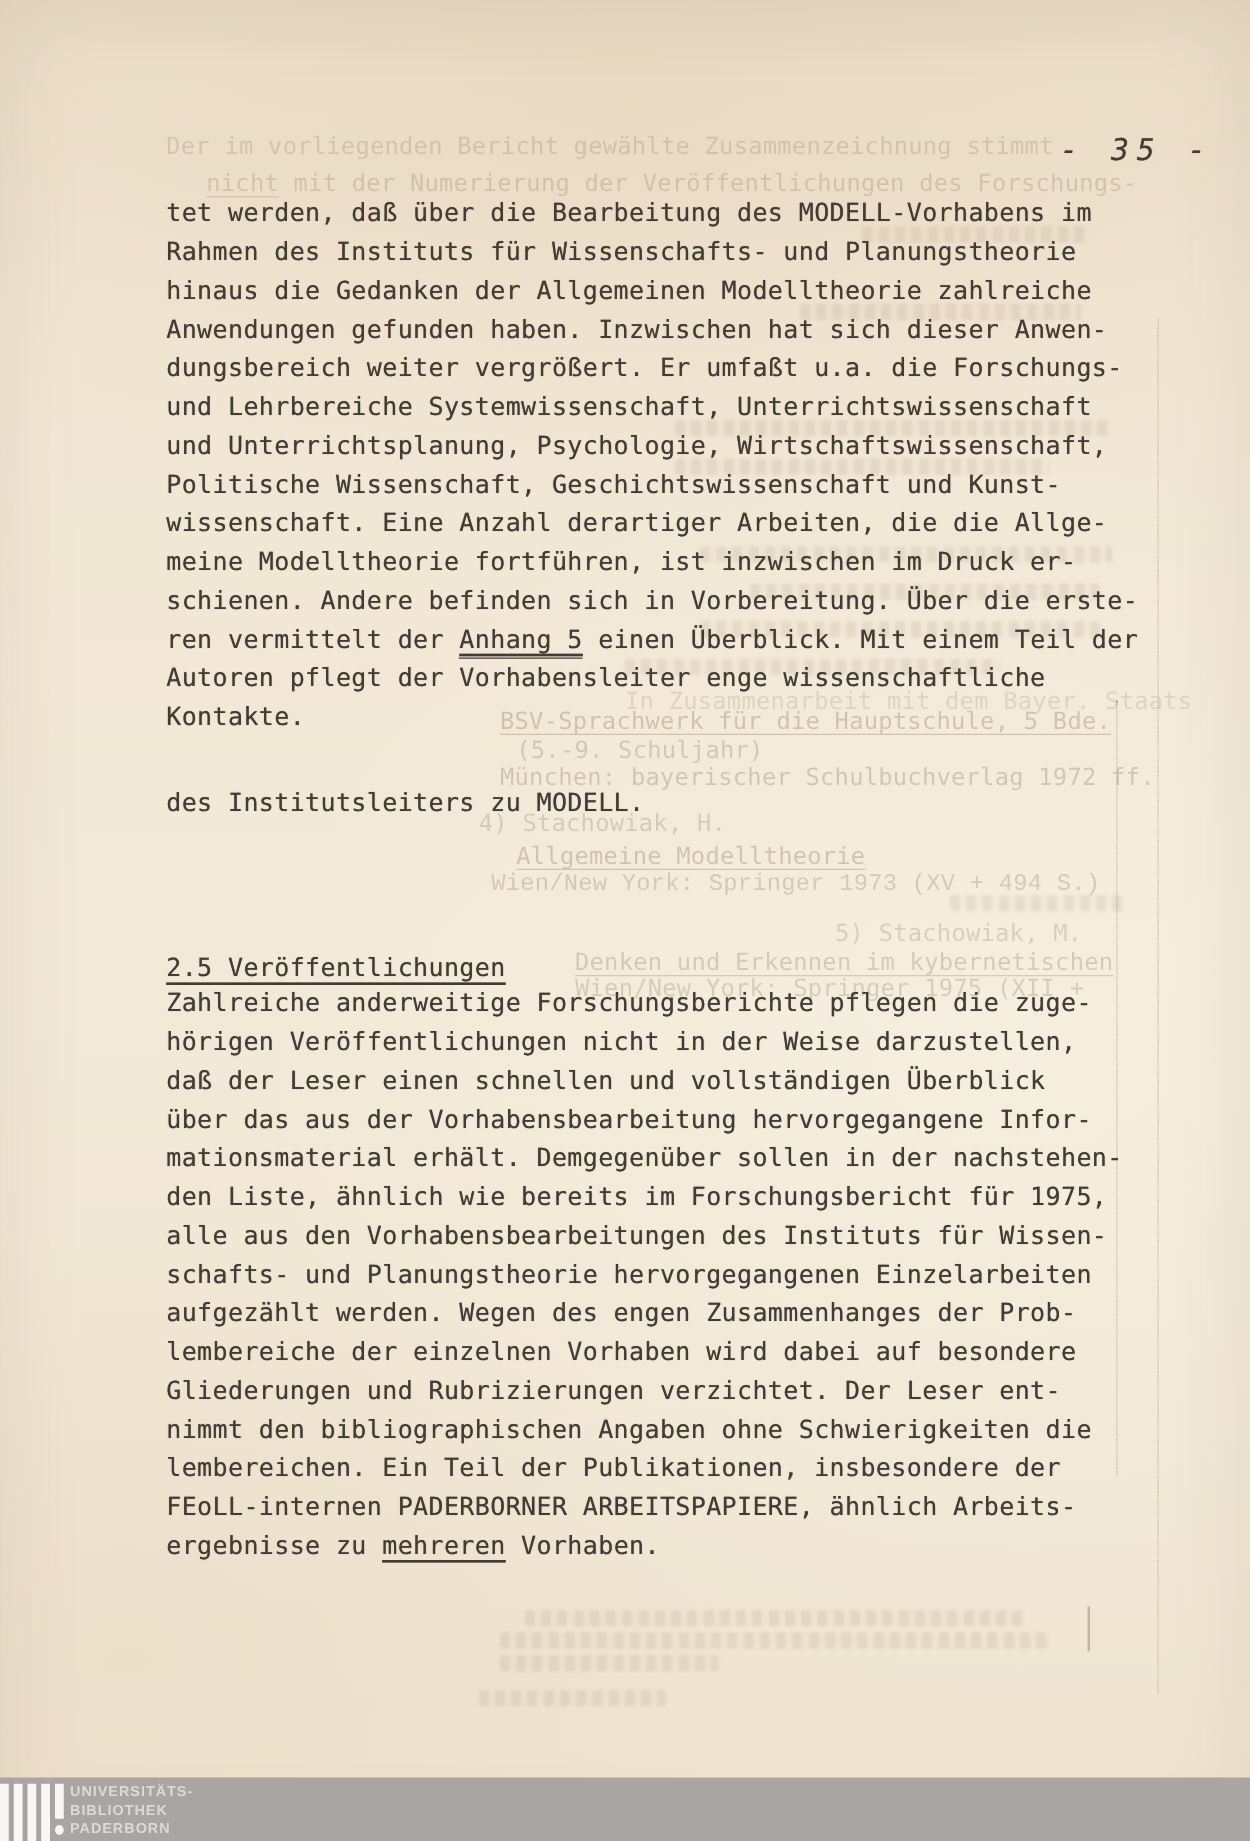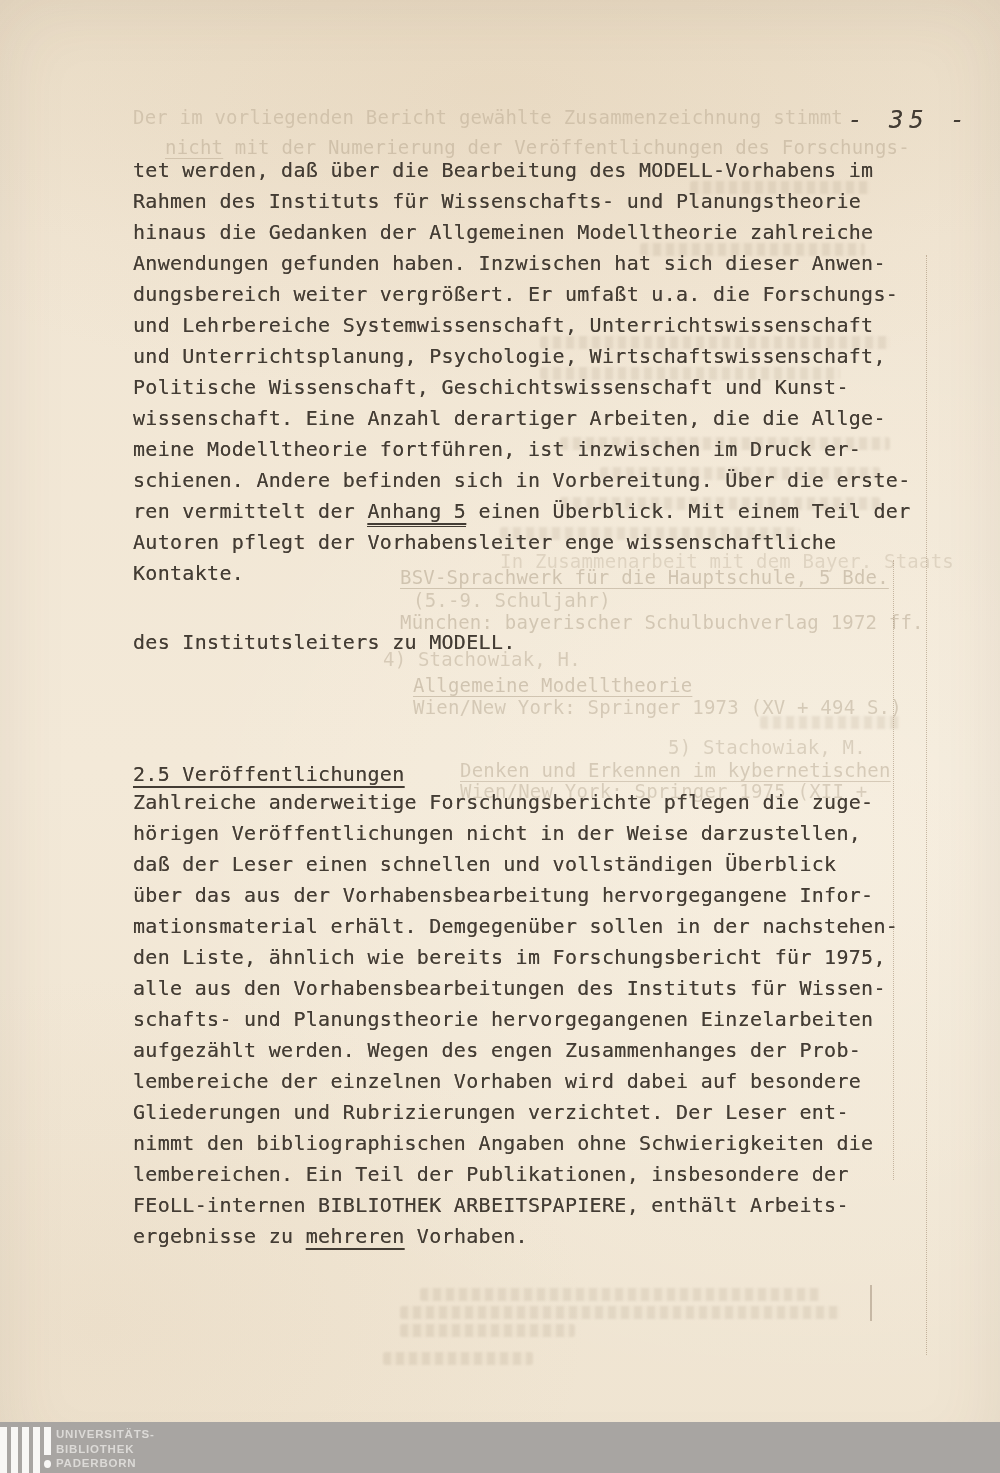--- a/index.html
+++ b/index.html
@@ -53,21 +53,21 @@
 
   <div id="ghost-layer">
       <div class="ghost-line" style="left: 133px; top: 106px; opacity: 0.26;"><span>Der im vorliegenden Bericht gewählte Zusammenzeichnung stimmt</span></div>
       <div class="ghost-line" style="left: 133px; top: 136px; opacity: 0.28; margin-left: 32px;"><span class="u">nicht</span><span> mit der Numerierung der Veröffentlichungen des Forschungs-</span></div>
       <div class="ghost-line" style="left: 500px; top: 550px; opacity: 0.2;"><span>In Zusammenarbeit mit dem Bayer. Staats</span></div>
       <div class="ghost-line" style="left: 400px; top: 566px; opacity: 0.34;"><span class="u">BSV-Sprachwerk für die Hauptschule, 5 Bde.</span></div>
       <div class="ghost-line" style="left: 413px; top: 589px; opacity: 0.3;"><span>(5.-9. Schuljahr)</span></div>
       <div class="ghost-line" style="left: 400px; top: 611px; opacity: 0.32;"><span>München: bayerischer Schulbuchverlag 1972 ff.</span></div>
       <div class="ghost-line" style="left: 383px; top: 648px; opacity: 0.28;"><span>4) Stachowiak, H.</span></div>
       <div class="ghost-line" style="left: 413px; top: 674px; opacity: 0.34;"><span class="u">Allgemeine Modelltheorie</span></div>
-      <div class="ghost-line" style="left: 413px; top: 696px; opacity: 0.3;"><span>Wien/New York: Springer 1973 (XV + 494 S.)</span></div>
+      <div class="ghost-line" style="left: 393px; top: 696px; opacity: 0.3; font-family: Liberation Mono, monospace;"><span>Wien/New York: Springer 1973 (XV + 494 S.)</span></div>
       <div class="ghost-line" style="left: 668px; top: 736px; opacity: 0.26;"><span>5) Stachowiak, M.</span></div>
       <div class="ghost-line" style="left: 460px; top: 759px; opacity: 0.3;"><span class="u">Denken und Erkennen im kybernetischen</span></div>
       <div class="ghost-line" style="left: 460px; top: 780px; opacity: 0.28;"><span>Wien/New York: Springer 1975 (XII +</span></div>
       <div class="smudge" style="left: 690px; top: 181px; width: 180px;"></div>
       <div class="smudge" style="left: 640px; top: 243px; width: 225px;"></div>
       <div class="smudge" style="left: 540px; top: 336px; width: 350px;"></div>
       <div class="smudge" style="left: 540px; top: 367px; width: 300px;"></div>
       <div class="smudge" style="left: 560px; top: 437px; width: 330px;"></div>
       <div class="smudge" style="left: 600px; top: 467px; width: 280px;"></div>
       <div class="smudge" style="left: 560px; top: 497px; width: 320px;"></div>
@@ -115,21 +115,21 @@
         <div class="line"><span>über das aus der Vorhabensbearbeitung hervorgegangene Infor-</span></div>
         <div class="line"><span>mationsmaterial erhält. Demgegenüber sollen in der nachstehen-</span></div>
         <div class="line"><span>den Liste, ähnlich wie bereits im Forschungsbericht für 1975,</span></div>
         <div class="line"><span>alle aus den Vorhabensbearbeitungen des Instituts für Wissen-</span></div>
         <div class="line"><span>schafts- und Planungstheorie hervorgegangenen Einzelarbeiten</span></div>
         <div class="line"><span>aufgezählt werden. Wegen des engen Zusammenhanges der Prob-</span></div>
         <div class="line"><span>lembereiche der einzelnen Vorhaben wird dabei auf besondere</span></div>
         <div class="line"><span>Gliederungen und Rubrizierungen verzichtet. Der Leser ent-</span></div>
         <div class="line"><span>nimmt den bibliographischen Angaben ohne Schwierigkeiten die</span></div>
         <div class="line"><span>lembereichen. Ein Teil der Publikationen, insbesondere der</span></div>
-        <div class="line"><span>FEoLL-internen BIBLIOTHEK ARBEITSPAPIERE, enthält Arbeits-</span></div>
+        <div class="line"><span>FEoLL-internen PADERBORNER ARBEITSPAPIERE, ähnlich Arbeits-</span></div>
         <div class="line"><span>ergebnisse zu </span><span class="u">mehreren</span><span> Vorhaben.</span></div>
       </div>
     </div>
 
   <div class="footer">
     <div class="logo">
       <i class="p1"></i>
         <i class="p2"></i>
         <i class="p3"></i>
         <i class="p4"></i>

